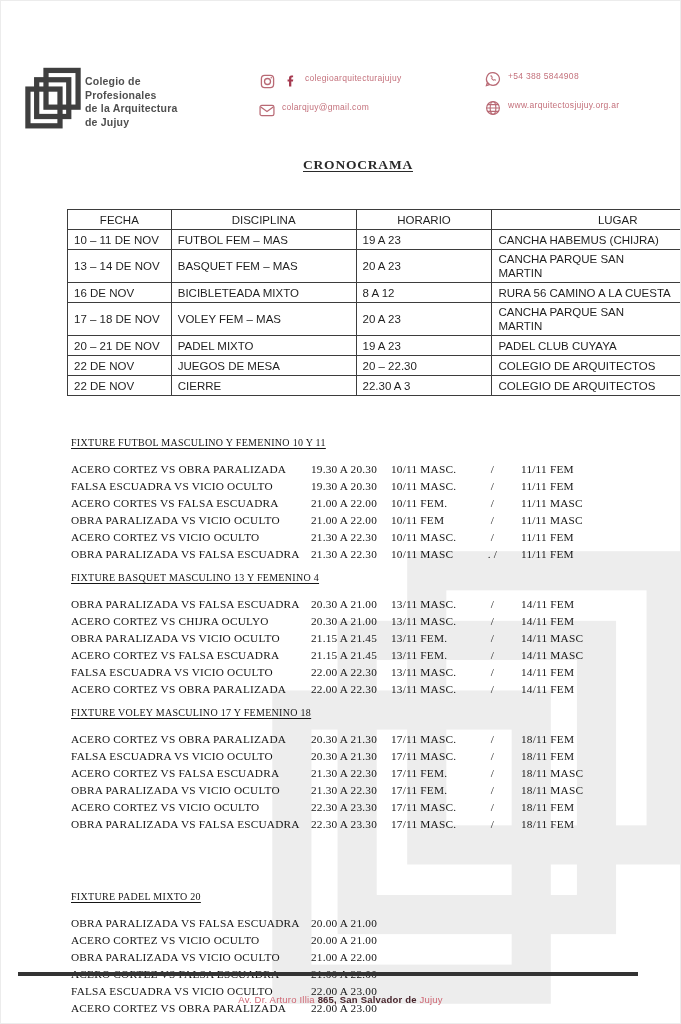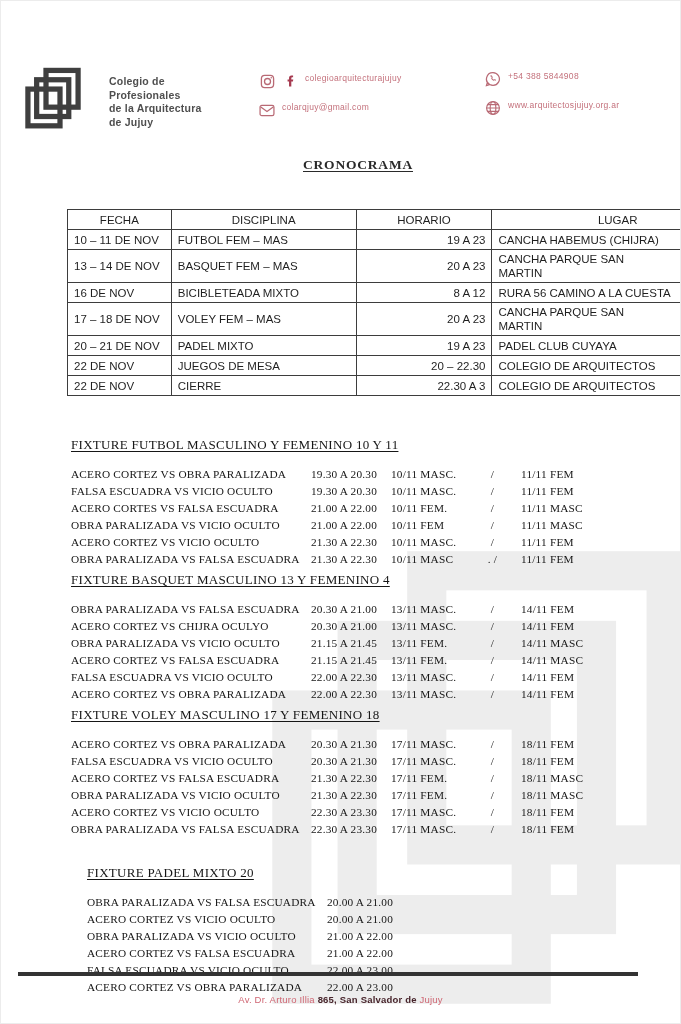--- a/index.html
+++ b/index.html
@@ -10,21 +10,21 @@
     overflow:hidden; border:1px solid #ececec;
   }
   .content { position:relative; z-index:1; }
 
   
   .watermark { position:absolute; left:263px; top:548px; z-index:0; color:#ededed; }
 
   
   .logo { position:absolute; left:24px; top:66px; color:#3f3f3f; }
   .org-name {
-    position:absolute; left:108px; top:74px;
+    position:absolute; left:84px; top:74px;
     font-size:10.5px; line-height:13.5px; font-weight:700; color:#4f4f4f; letter-spacing:.2px;
   }
   .social-block { position:absolute; left:258px; top:72px; }
   .contact-block { position:absolute; left:484px; top:70px; }
   .icon-row { display:flex; gap:7px; margin-bottom:13px; }
   .icon-row .txt { font-size:8.5px; color:#c4717c; letter-spacing:.3px; }
   .ic { display:inline-flex; width:16px; height:16px; align-items:center; justify-content:center; }
 
   
   .doc-title {
@@ -38,30 +38,30 @@
     position:absolute; left:66px; top:208px; width:677px;
     border-collapse:collapse; font-size:11.5px; color:#1f1f1f;
   }
   table.sched col.c1{width:87px} table.sched col.c2{width:155px}
   table.sched col.c3{width:114px} table.sched col.c4{width:211px}
   table.sched th, table.sched td {
     border:1px solid #3d3d3d; padding:2px 6px; height:20px;
     font-weight:400; vertical-align:middle; white-space:pre-line; line-height:14px;
   }
   table.sched th { text-align:center; }
-  table.sched td:nth-child(3) { text-align:right; }
+  table.sched td:nth-child(3) { text-align:left; }
   table.sched tr.center-all td { text-align:center; }
 
   
   .fixture {
     position:absolute; left:70px; width:560px;
     font-family:"Liberation Serif", serif; color:#161616;
   }
   .fixture h3 {
-    font-size:13px; font-weight:400; letter-spacing:.3px;
+    font-size:10px; font-weight:400; letter-spacing:.3px;
     text-decoration:underline; text-underline-offset:2px;
   }
   .fixture .rows { margin-top:13px; }
   .frow { display:flex; line-height:16.9px; font-size:11.3px; letter-spacing:.2px; }
   .frow .m  { width:240px; }
   .frow .t  { width:80px; }
   .frow .d1 { width:85px; }
   .frow .sp { width:33px; text-align:center; }
   .frow .d2 { flex:1; padding-left:12px; }
 
@@ -352,21 +352,21 @@
             </div>
             <div class="frow">
               <span class="m">OBRA PARALIZADA VS FALSA ESCUADRA</span>
               <span class="t">22.30 A 23.30</span>
               <span class="d1">17/11  MASC.</span>
               <span class="sp">/</span>
               <span class="d2">18/11 FEM</span>
             </div>
           </div>
         </div>
-        <div class="fixture" style="top: 864px; margin-left: 16px;">
+        <div class="fixture" style="top: 890px;">
           <h3>FIXTURE PADEL  MIXTO 20</h3>
           <div class="rows">
             <div class="frow">
               <span class="m">OBRA PARALIZADA VS FALSA ESCUADRA</span>
               <span class="t">20.00 A 21.00</span>
               <span class="d1"></span>
               <span class="sp"></span>
               <span class="d2"></span>
             </div>
             <div class="frow">

